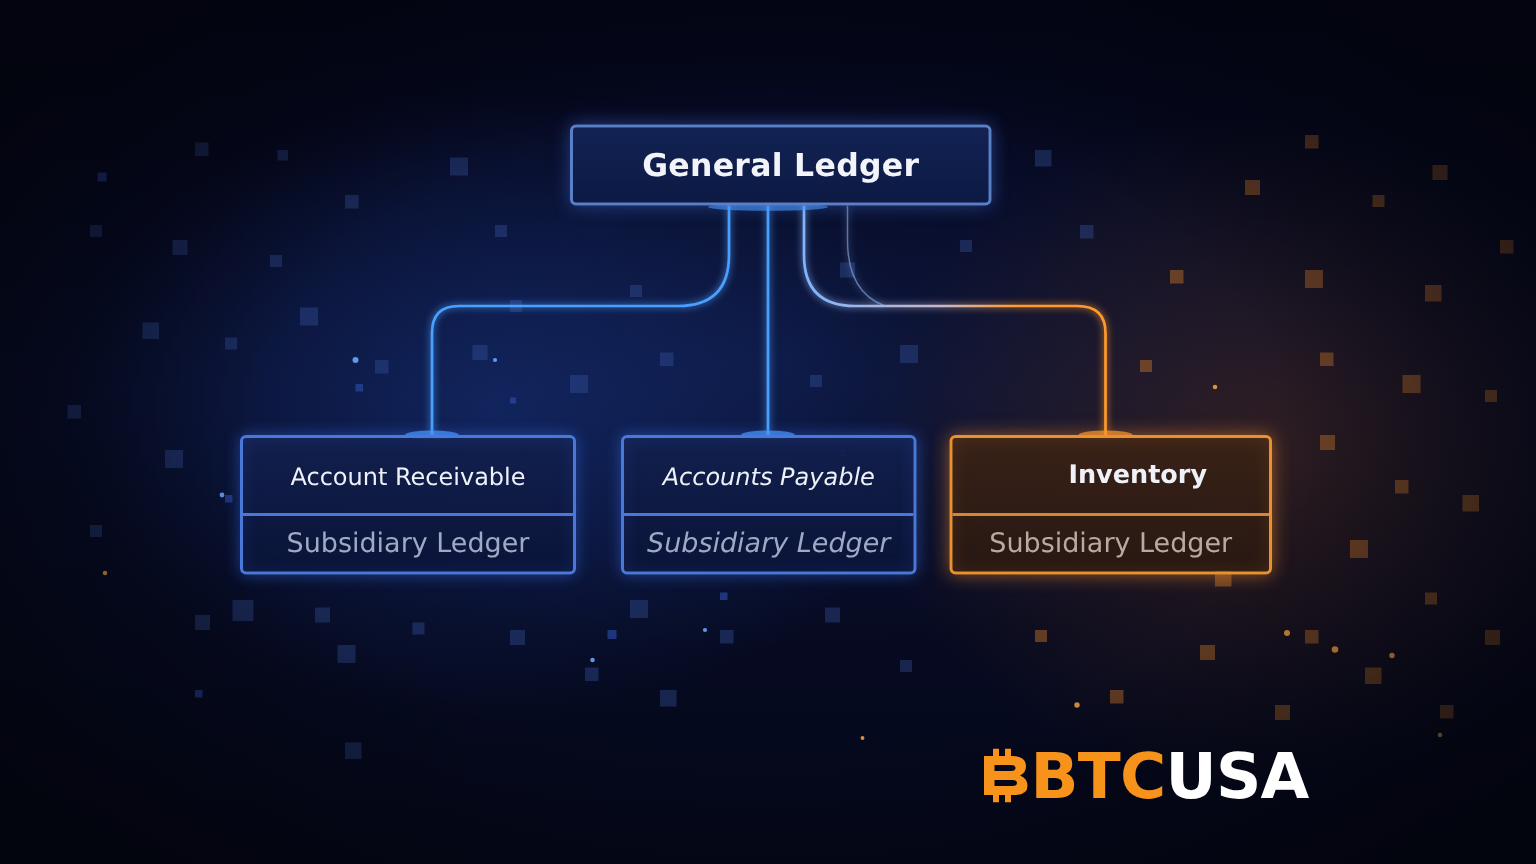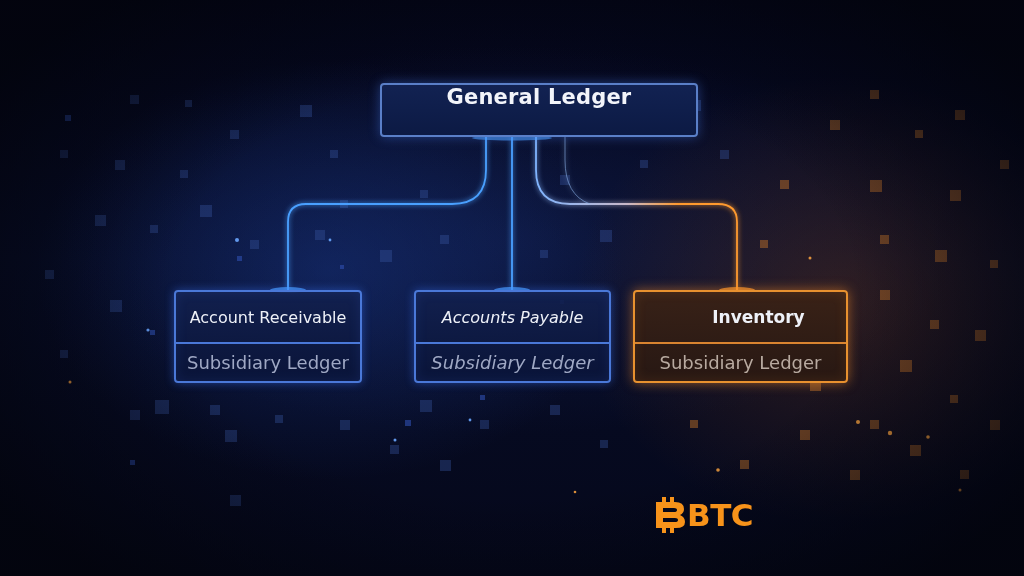--- a/index.html
+++ b/index.html
@@ -30,22 +30,22 @@
     border: 2px solid #4a78d8;
     background: linear-gradient(180deg, rgba(18,32,78,0.92), rgba(10,20,56,0.92));
     box-shadow: 0 0 10px rgba(60,120,255,0.45), inset 0 0 12px rgba(60,110,230,0.15);
   }
   .node.orange {
     border: 2px solid #e8912f;
     background: linear-gradient(180deg, rgba(58,34,22,0.94), rgba(40,24,18,0.94));
     box-shadow: 0 0 12px rgba(245,140,40,0.55), inset 0 0 12px rgba(230,130,40,0.15);
   }
   .gl {
-    left: 380px; top: 83px; width: 318px; height: 54px;
-    display: flex; justify-content: center;
+    left: 380px; top: 83px; width: 281px; height: 54px;
+    display: flex; align-items: center; justify-content: center;
     border: 2px solid #5a7fc8;
     background: linear-gradient(180deg, #122252, #0c1a44);
     box-shadow: 0 0 12px rgba(70,120,230,0.45);
   }
   .gl-title { color: #f2f4fa; font-size: 21px; font-weight: bold; letter-spacing: 0.2px; }
 
   .sub { top: 290px; height: 93px; display: flex; flex-direction: column; }
   .sub .top {
     height: 50px; display: flex; align-items: center; justify-content: center;
     font-size: 16px; color: #eef1f8;
@@ -53,28 +53,28 @@
   .sub .divider { height: 2px; }
   .sub.blue .divider { background: #4a78d8; }
   .sub.orange .divider { background: #d98430; }
   .sub .bottom {
     flex: 1; display: flex; align-items: center; justify-content: center;
     font-size: 18px; color: #9fa8c4;
   }
   .sub.orange .top { font-weight: bold; font-size: 17px; margin-left: 36px; }
   .sub.orange .bottom { color: #b8aaa0; }
 
-  .n1 { left: 174px; width: 188px; }
+  .n1 { left: 160px; width: 224px; }
   .n2 { left: 414px; width: 197px; font-style: italic; }
   .n3 { left: 633px; width: 215px; }
 
   .logo {
     position: absolute; left: 654px; top: 497px; height: 40px;
-    display: flex; align-items: flex-start;
-    font-family: "DejaVu Sans", sans-serif; font-weight: bold; font-size: 31px; letter-spacing: -0.5px;
+    display: flex; align-items: center;
+    font-family: "DejaVu Sans", sans-serif; font-weight: bold; font-size: 42px; letter-spacing: -0.5px;
   }
   .logo .btc-icon { width: 32px; height: 36px; margin-right: 1px; }
   .logo .btc { color: #f7931a; }
   .logo .usa { color: #ffffff; }
 </style>
 </head>
 <body>
 
 <div class="bg"></div>
 
@@ -236,13 +236,14 @@
     <g fill="#f7931a">
       <rect x="8" y="0" width="4" height="6"></rect>
       <rect x="16" y="0" width="4" height="6"></rect>
       <rect x="8" y="30" width="4" height="6"></rect>
       <rect x="16" y="30" width="4" height="6"></rect>
       <path d="M2 5 H21 Q30 5 30 12 Q30 16 26 18 Q31 20 31 25 Q31 31 22 31 H2 Z M9 11 V15 H20 Q23 15 23 13 Q23 11 20 11 Z M9 21 V25 H21 Q24 25 24 23 Q24 21 21 21 Z" fill-rule="evenodd"></path>
       <rect x="2" y="15" width="7" height="6"></rect>
     </g>
   </svg>
   <span class="btc">BTC</span>
+    <span class="usa">USA</span>
 </div>
 
 </body></html>

